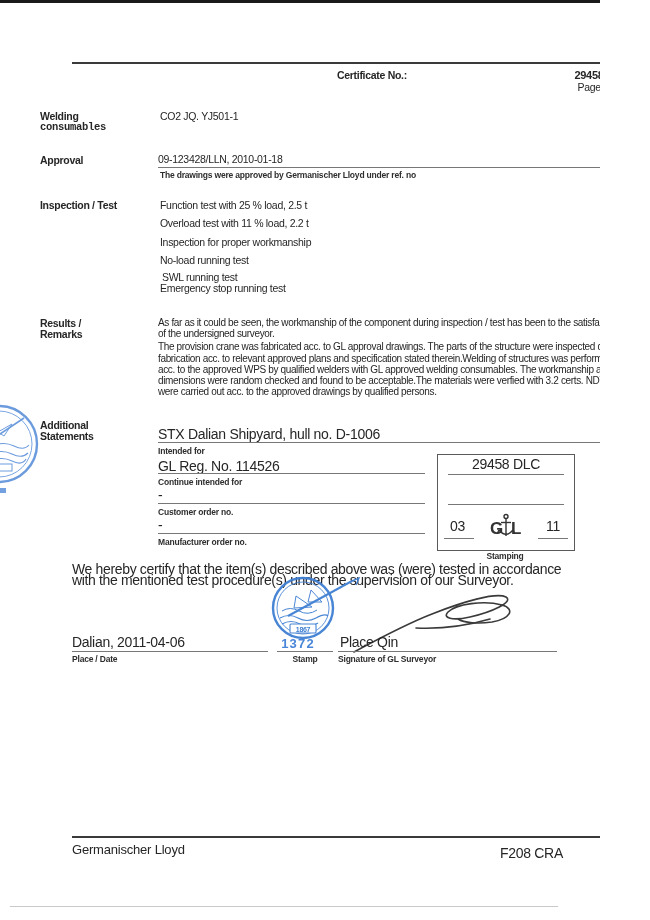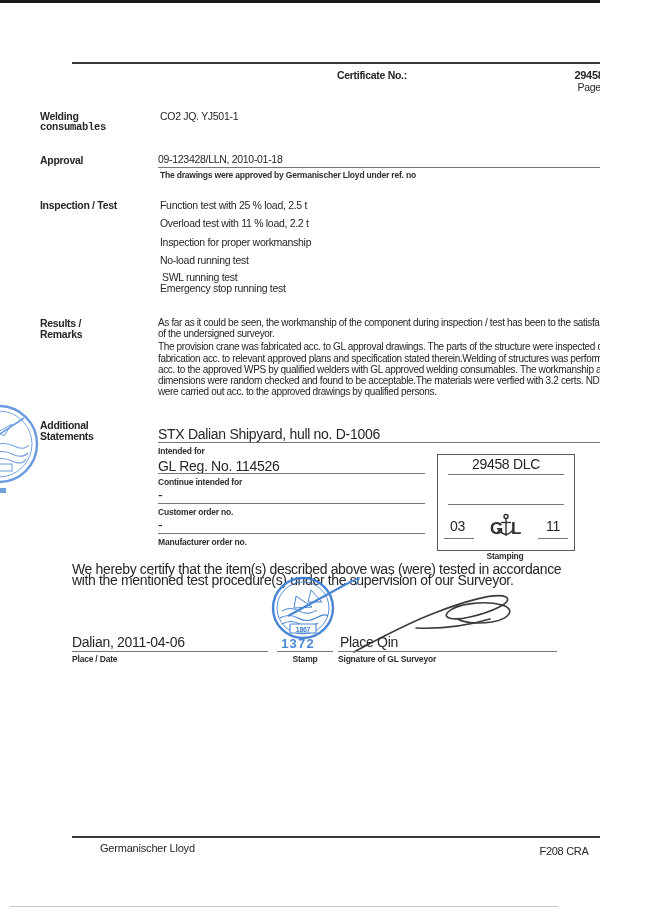--- a/index.html
+++ b/index.html
@@ -147,16 +147,16 @@
   <div class="abs flab" style="left:72px;top:654px;">Place / Date</div>
 
   <div class="abs rule" style="left:277px;top:651px;width:56px;"></div>
   <div class="abs flab center" style="left:277px;top:654px;width:56px;text-align:center;">Stamp</div>
 
   <div class="abs t10" style="left:340px;top:637px;">Place Qin</div>
   <div class="abs rule" style="left:338px;top:651px;width:219px;"></div>
   <div class="abs flab" style="left:338px;top:654px;">Signature of GL Surveyor</div>
 
   <div class="abs rule-dark" style="left:72px;top:836px;width:556px;"></div>
-  <div class="abs" style="left:72px;top:842px;font-size:11px;letter-spacing:-0.2px;margin-left:28px;">Germanischer Lloyd</div>
-  <div class="abs" style="left:500px;top:845px;width:128px;text-align:center;font-size:11px;">F208 CRA</div>
+  <div class="abs" style="left:72px;top:842px;font-size:13px;letter-spacing:-0.2px;">Germanischer Lloyd</div>
+  <div class="abs" style="left:500px;top:845px;width:128px;text-align:left;font-size:14px;">F208 CRA</div>
 
 </div>
 
 </body></html>

